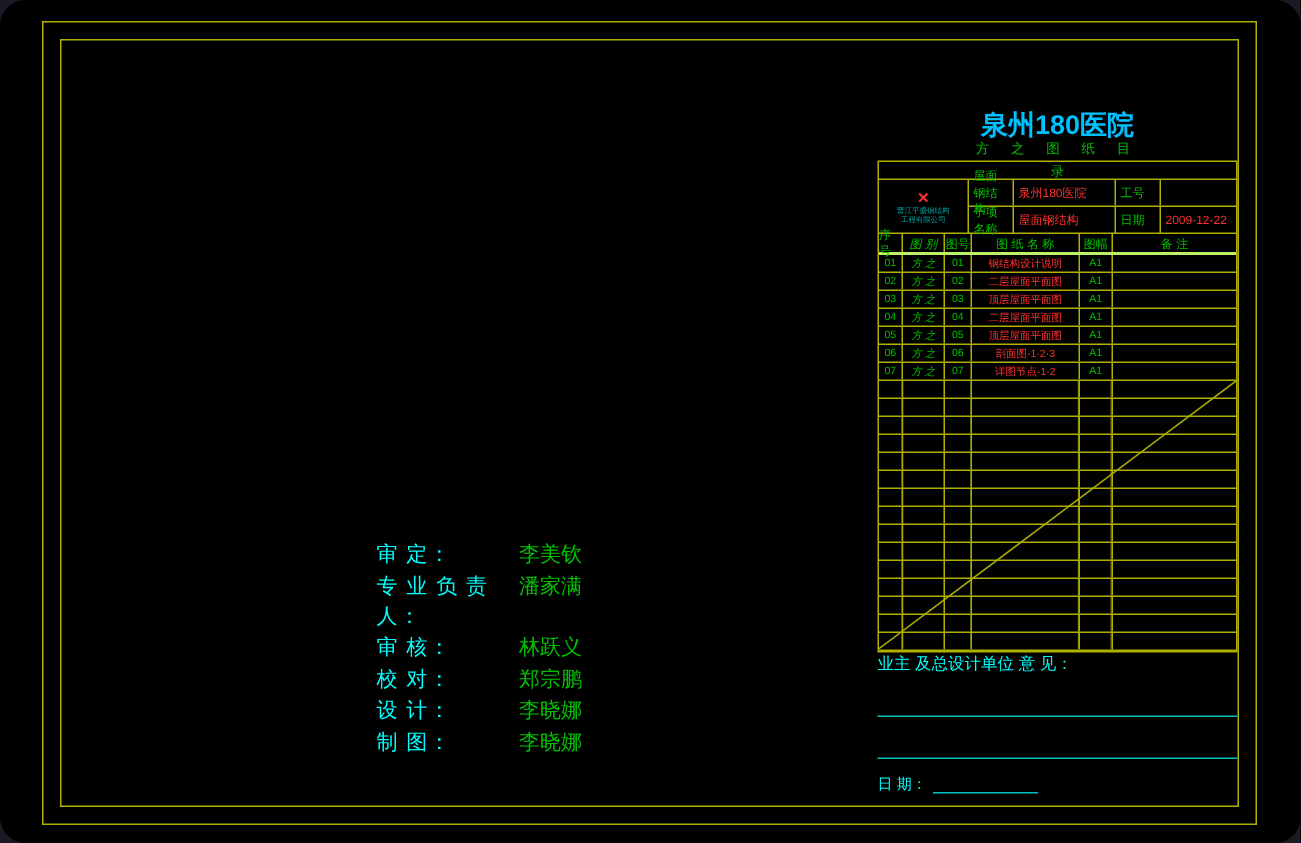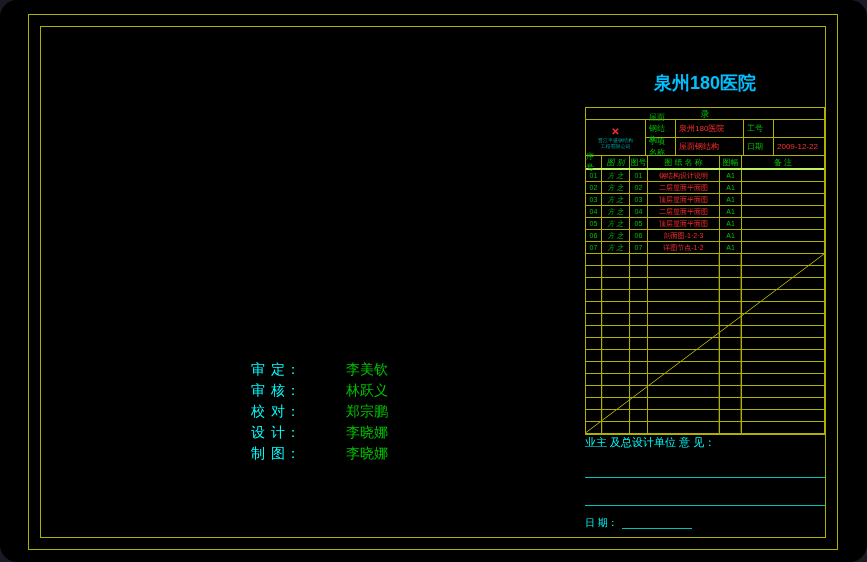--- a/index.html
+++ b/index.html
@@ -97,20 +97,21 @@
   .date-line .ul { border-bottom: 1px solid #00c0c0; width: 70px; height: 12px; margin-left: 4px; }
 </style>
 </head>
 <body>
 
 <div class="viewport">
   <div class="outer-frame"></div>
   <div class="inner-frame">
 
     <div class="sheet-title">泉州180医院</div>
+    <div class="sheet-sub">方 之 图 纸 目</div>
 
     <div class="table-wrap">
       <div style="text-align:center;color:#00c000;font-size:9px;height:12px;border-bottom:1px solid #b0b000;">录</div>
 
       <div class="hdr-row">
         <div class="hdr-logo">
           <div class="logo-mark">✕</div>
           <div class="logo-sub">晋江平盛钢结构</div>
           <div class="logo-sub">工程有限公司</div>
         </div>
@@ -345,20 +346,24 @@
           </div>
       </div>
     </div>
 
     <div class="sig-block" id="sig-host">
         <div class="sig-row">
           <div class="sig-lab">审        定：</div>
           <div class="sig-val">李美钦</div>
         </div>
         <div class="sig-row">
+          <div class="sig-lab">专 业 负 责 人：</div>
+          <div class="sig-val">潘家满</div>
+        </div>
+        <div class="sig-row">
           <div class="sig-lab">审        核：</div>
           <div class="sig-val">林跃义</div>
         </div>
         <div class="sig-row">
           <div class="sig-lab">校        对：</div>
           <div class="sig-val">郑宗鹏</div>
         </div>
         <div class="sig-row">
           <div class="sig-lab">设        计：</div>
           <div class="sig-val">李晓娜</div>

